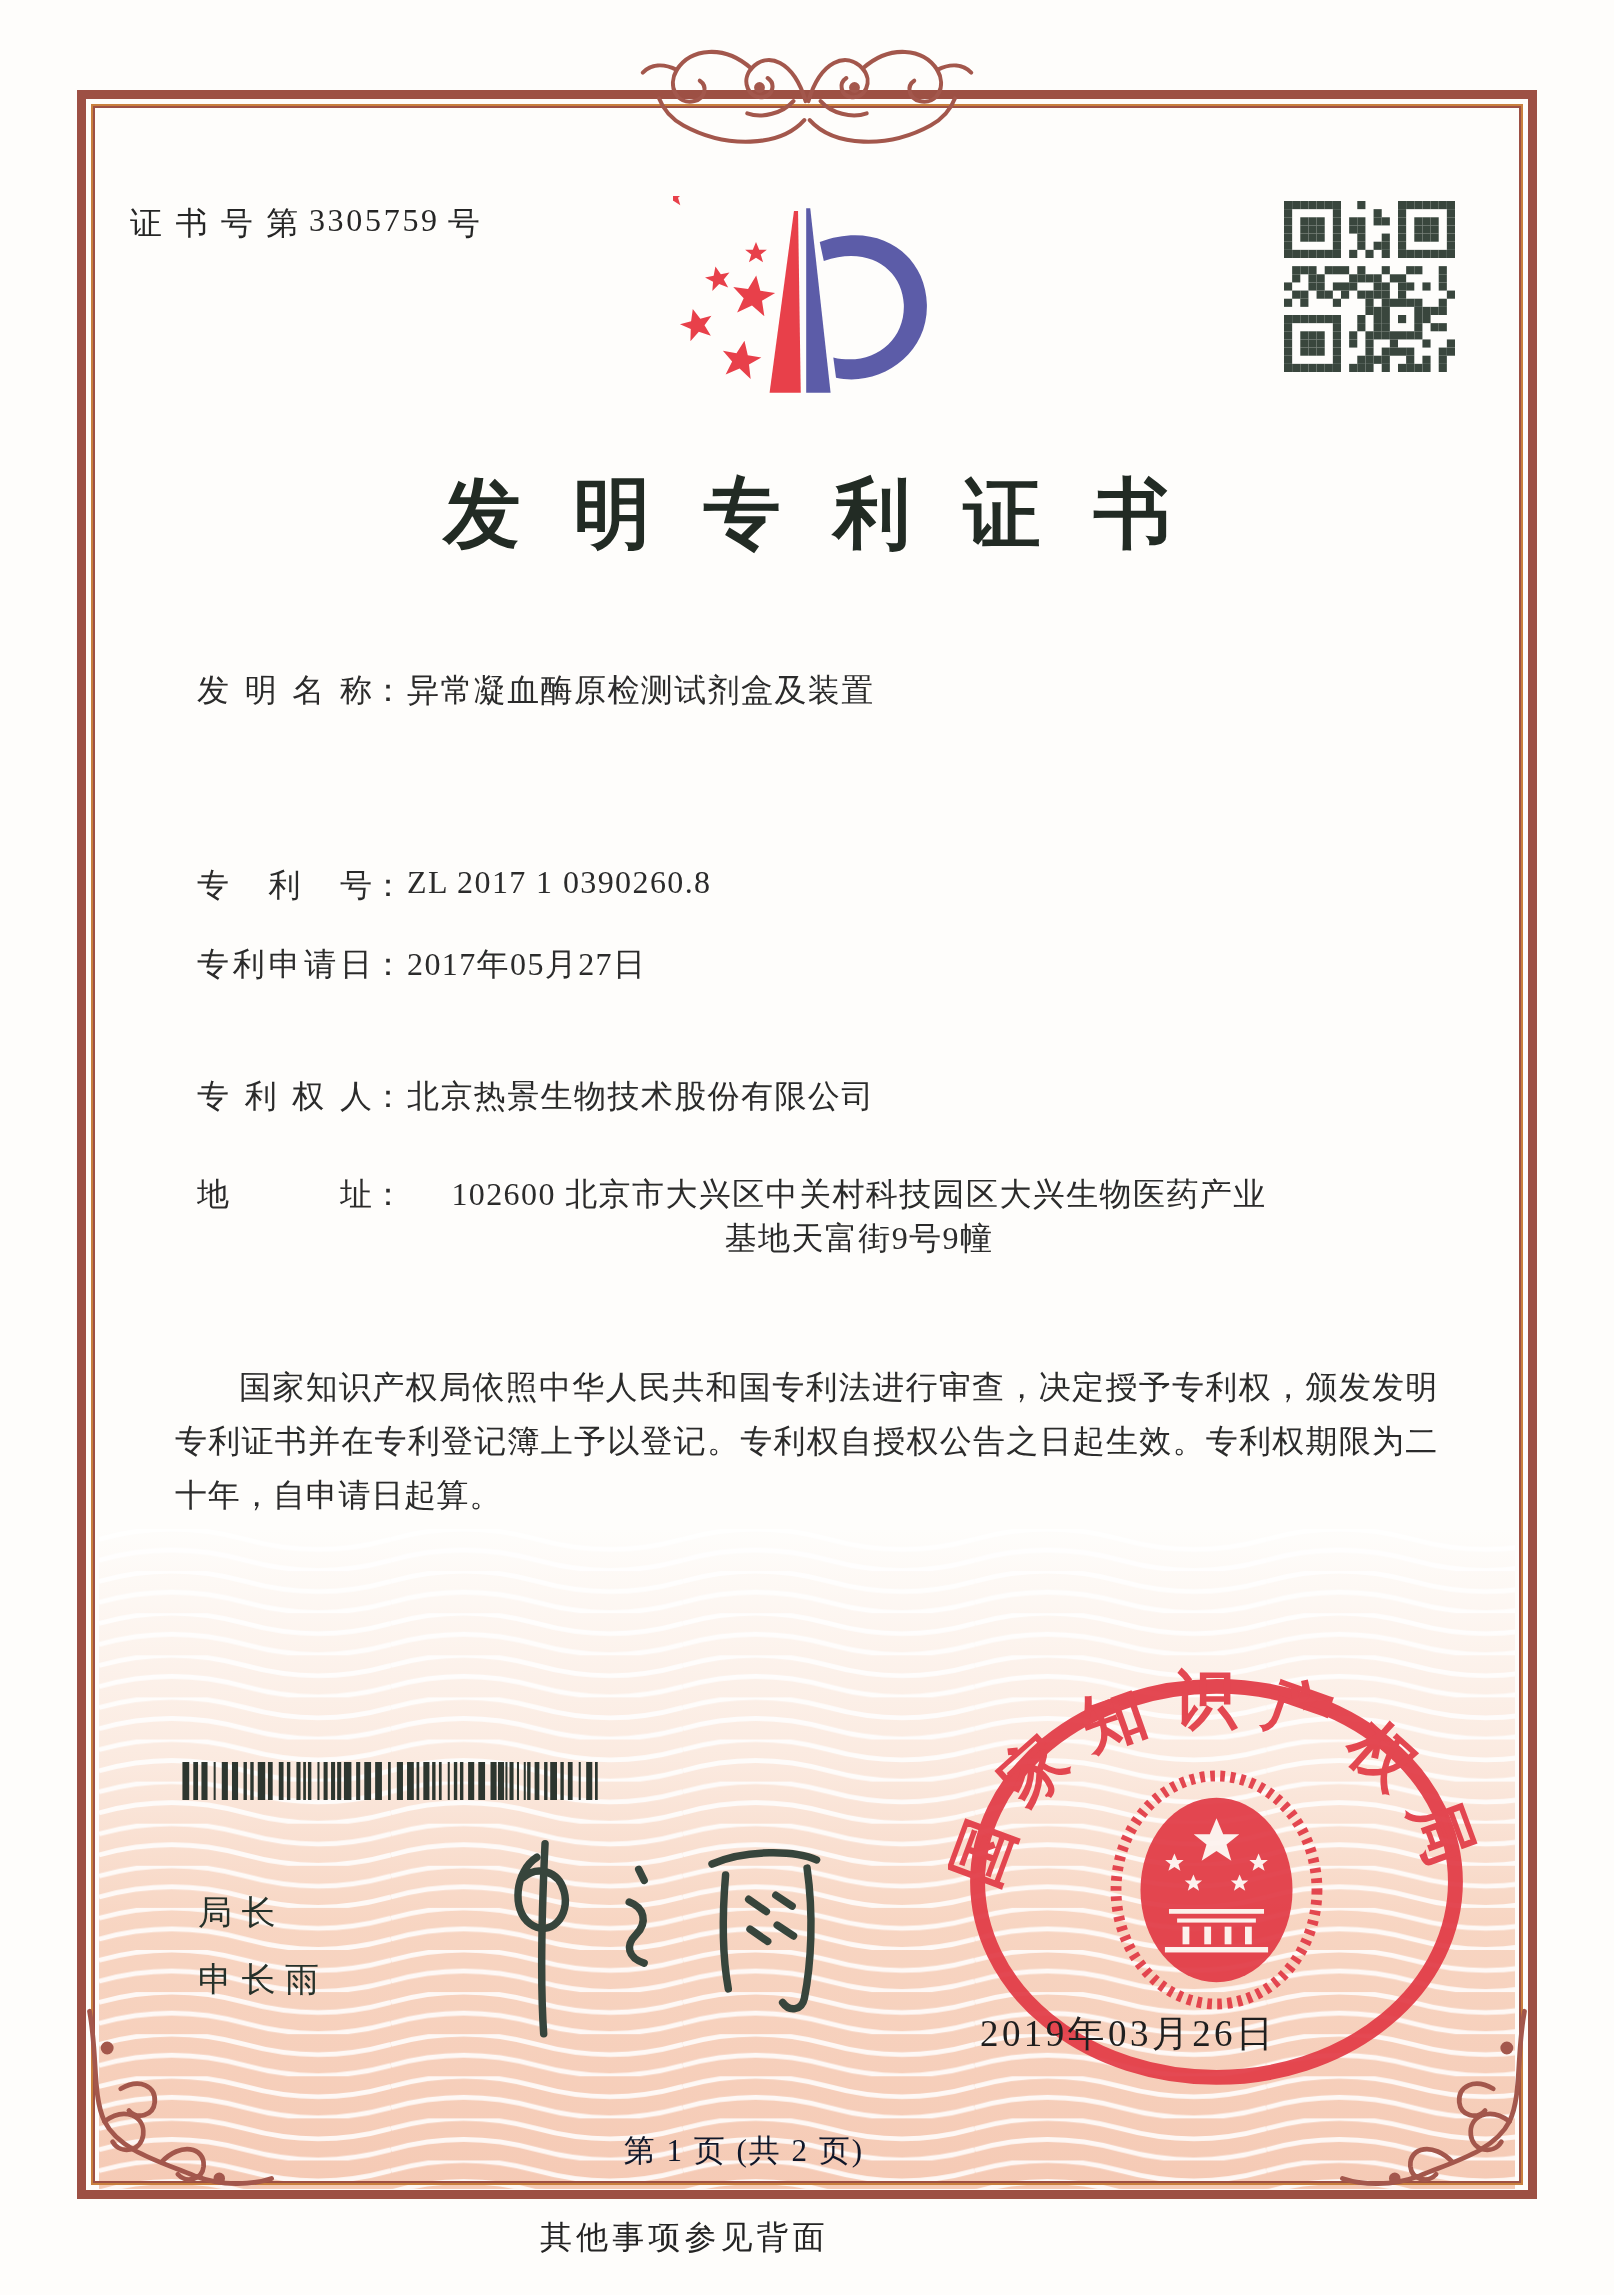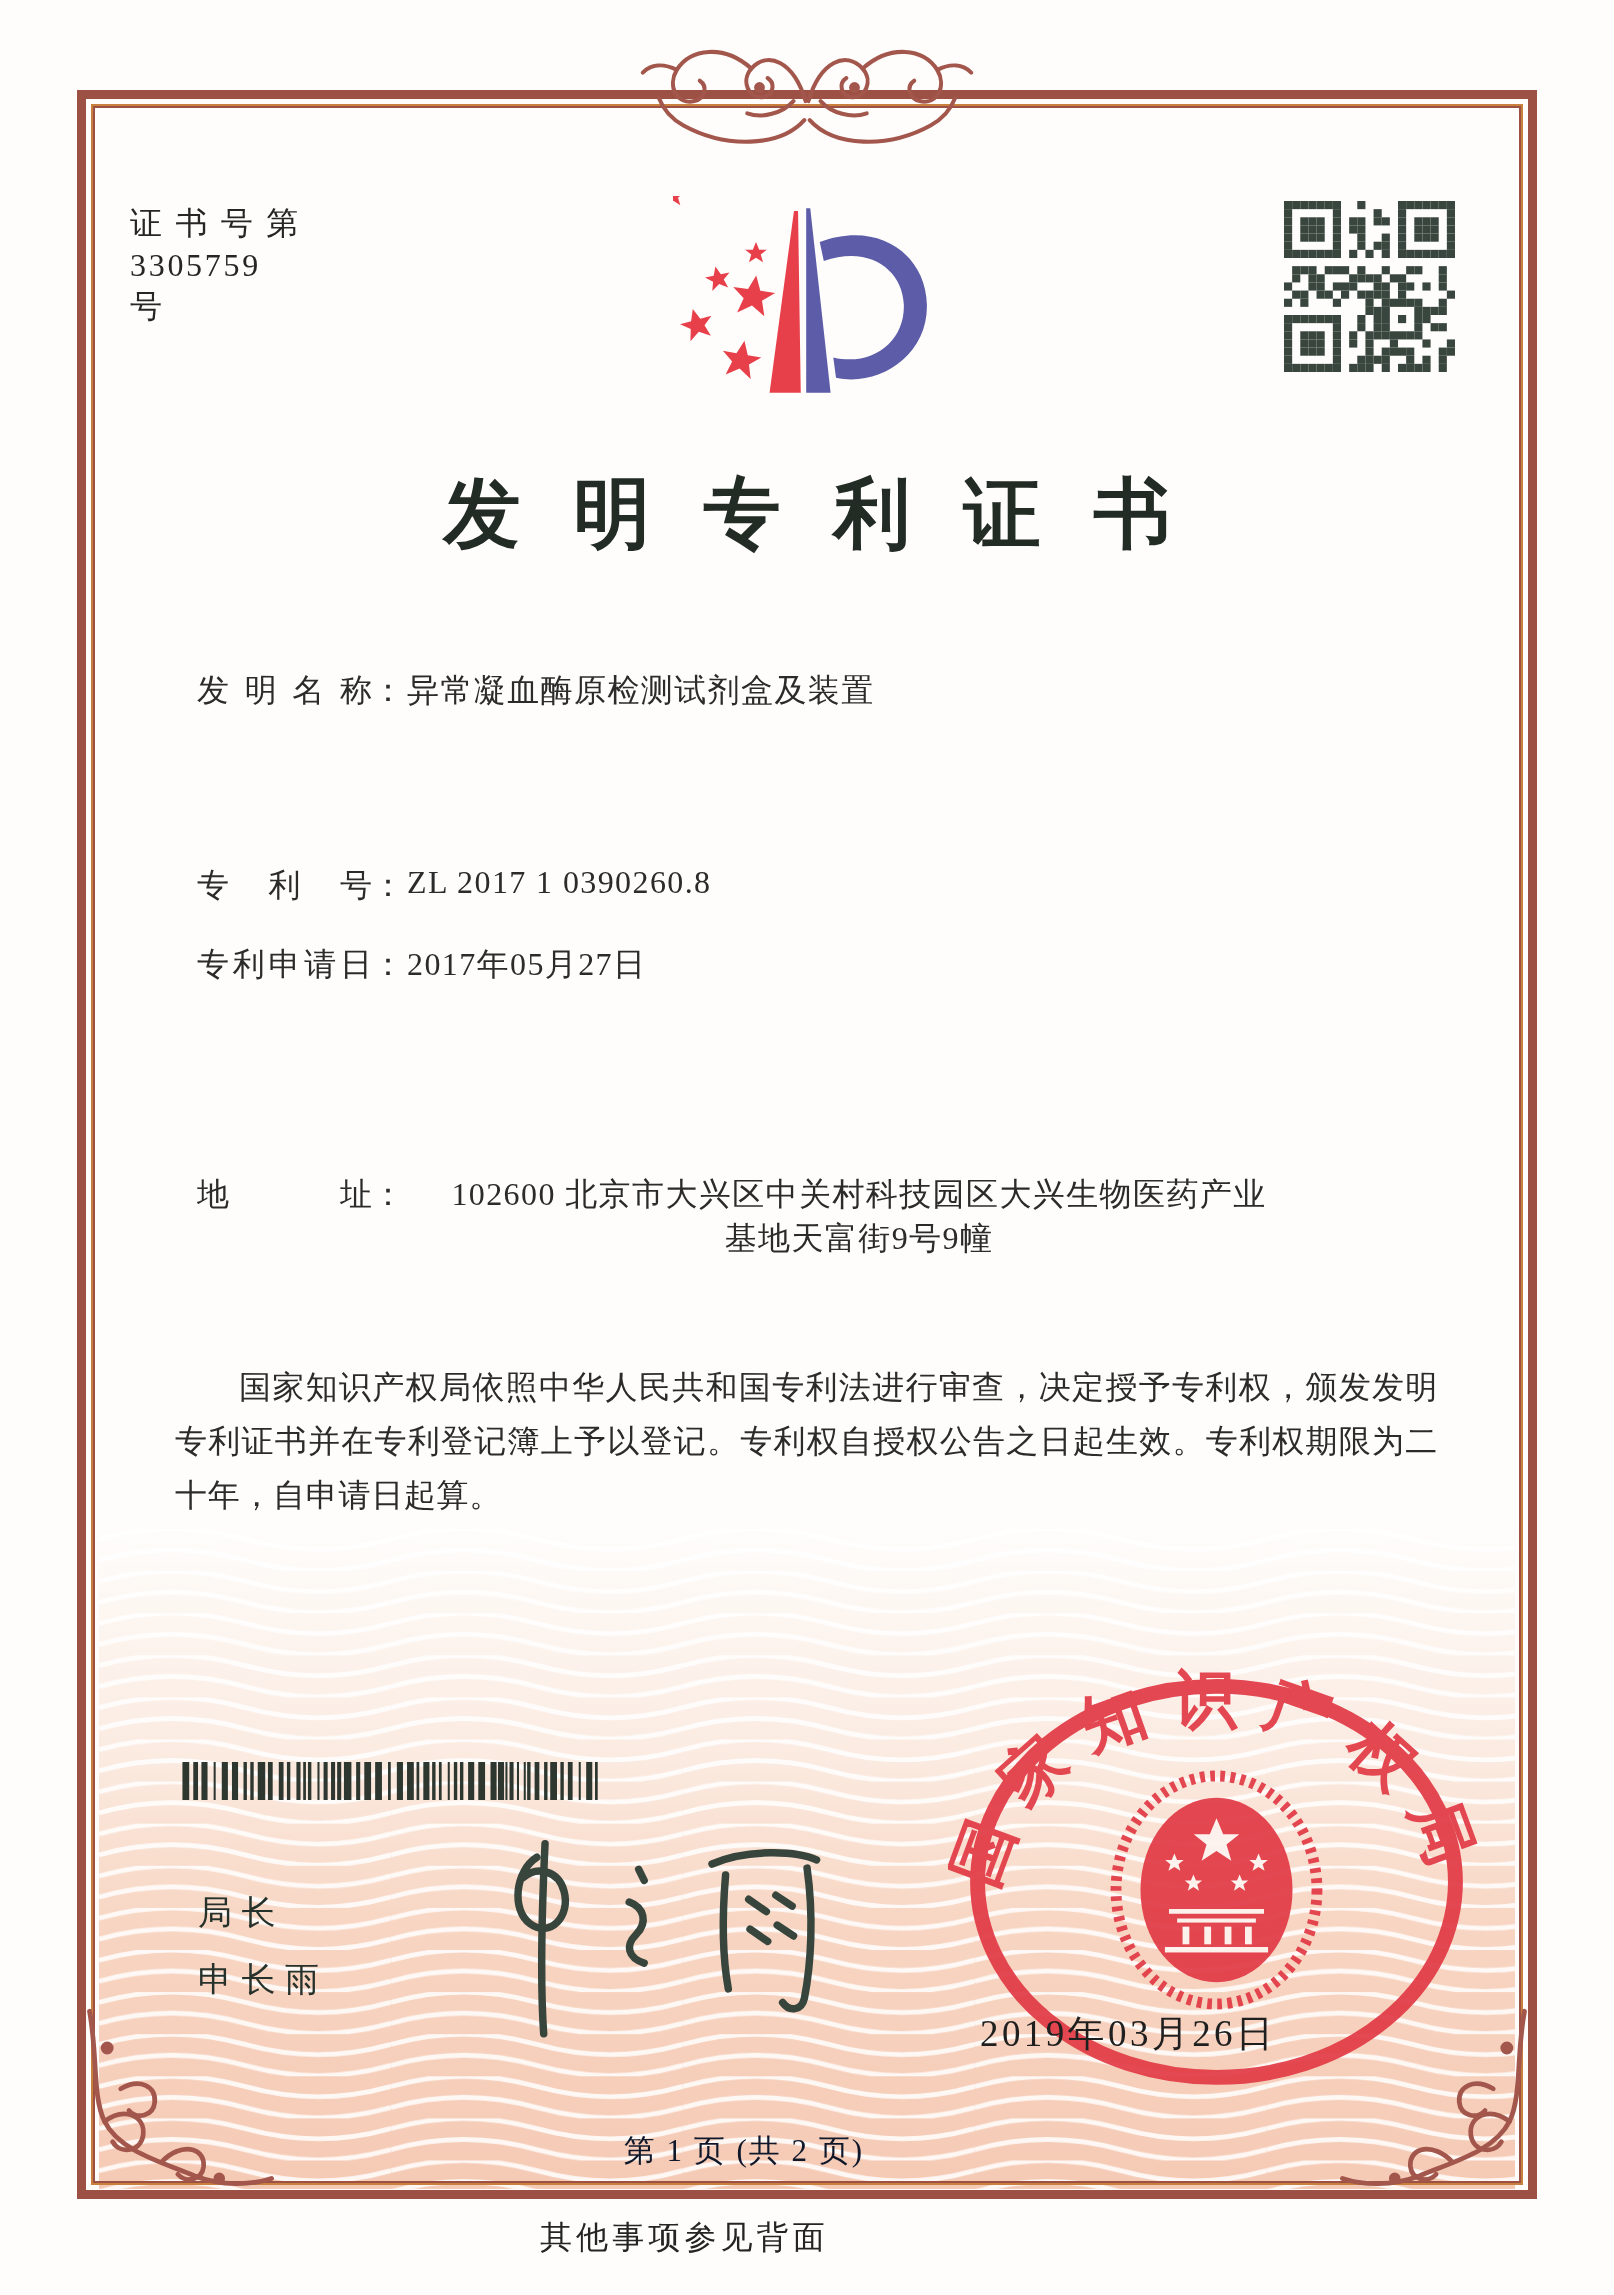--- a/index.html
+++ b/index.html
@@ -10,21 +10,21 @@
   .frame-outer{position:absolute;left:77px;top:90px;right:77px;bottom:96px;
                border:9.5px solid #9d5044;z-index:2;}
   .frame-mid{position:absolute;left:4.8px;top:4.8px;right:4.8px;bottom:4.8px;border:2.7px solid #c9803e;}
   .frame-in{position:absolute;left:0;top:0;right:0;bottom:0;border:2.7px solid #9d5044;}
 
   
   .texture{position:absolute;left:99px;right:99px;top:1529px;height:660px;z-index:1;}
 
   
   .cert-no{position:absolute;left:130px;top:202px;font-size:32px;letter-spacing:2.7px;
-           color:#262626;white-space:nowrap;z-index:4;display:flex;gap:1px;flex-direction:column;}
+           color:#262626;white-space:nowrap;z-index:4;display:flex;gap:8px;}
   .logo{position:absolute;left:673px;top:196px;z-index:4;}
   .qr{position:absolute;left:1284px;top:201px;width:174px;height:174px;z-index:4;}
 
   .title{position:absolute;left:0;right:0;top:463px;text-align:center;font-size:77px;
          font-weight:bold;letter-spacing:53px;text-indent:53px;color:#222b24;z-index:4;}
 
   
   .row{position:absolute;left:168px;font-size:32px;white-space:nowrap;z-index:4;color:#2b2b2b;}
   .flabel{display:inline-block;width:175px;text-align:justify;text-align-last:justify;vertical-align:top;margin-left:29px;}
   .colon{display:inline-block;width:35px;vertical-align:top;}
@@ -381,20 +381,23 @@
 
   <div class="row" style="top:669px">
     <span class="flabel">发明名称</span><span class="colon">：</span><span class="fvalue">异常凝血酶原检测试剂盒及装置</span>
   </div>
   <div class="row" style="top:864px">
     <span class="flabel">专利号</span><span class="colon">：</span><span class="fvalue">ZL 2017 1 0390260.8</span>
   </div>
   <div class="row" style="top:943px">
     <span class="flabel">专利申请日</span><span class="colon">：</span><span class="fvalue">2017年05月27日</span>
   </div>
+  <div class="row" style="top:1075px">
+    <span class="flabel">专利权人</span><span class="colon">：</span><span class="fvalue">北京热景生物技术股份有限公司</span>
+  </div>
   <div class="row addr" style="top:1173px">
     <span class="flabel">地址</span><span class="colon">：</span><span class="fvalue"><span>102600 北京市大兴区中关村科技园区大兴生物医药产业</span><br><span>基地天富街9号9幢</span></span>
   </div>
 
   <div class="paras">
     <p>国家知识产权局依照中华人民共和国专利法进行审查，决定授予专利权，颁发发明专利证书并在专利登记簿上予以登记。专利权自授权公告之日起生效。专利权期限为二十年，自申请日起算。</p>
   </div>
 
   <div class="barcode"><svg xmlns="http://www.w3.org/2000/svg" width="427" height="38" viewBox="0 0 628 56">
         <rect x="0" y="0" width="10" height="56" fill="#2d362f"></rect>

